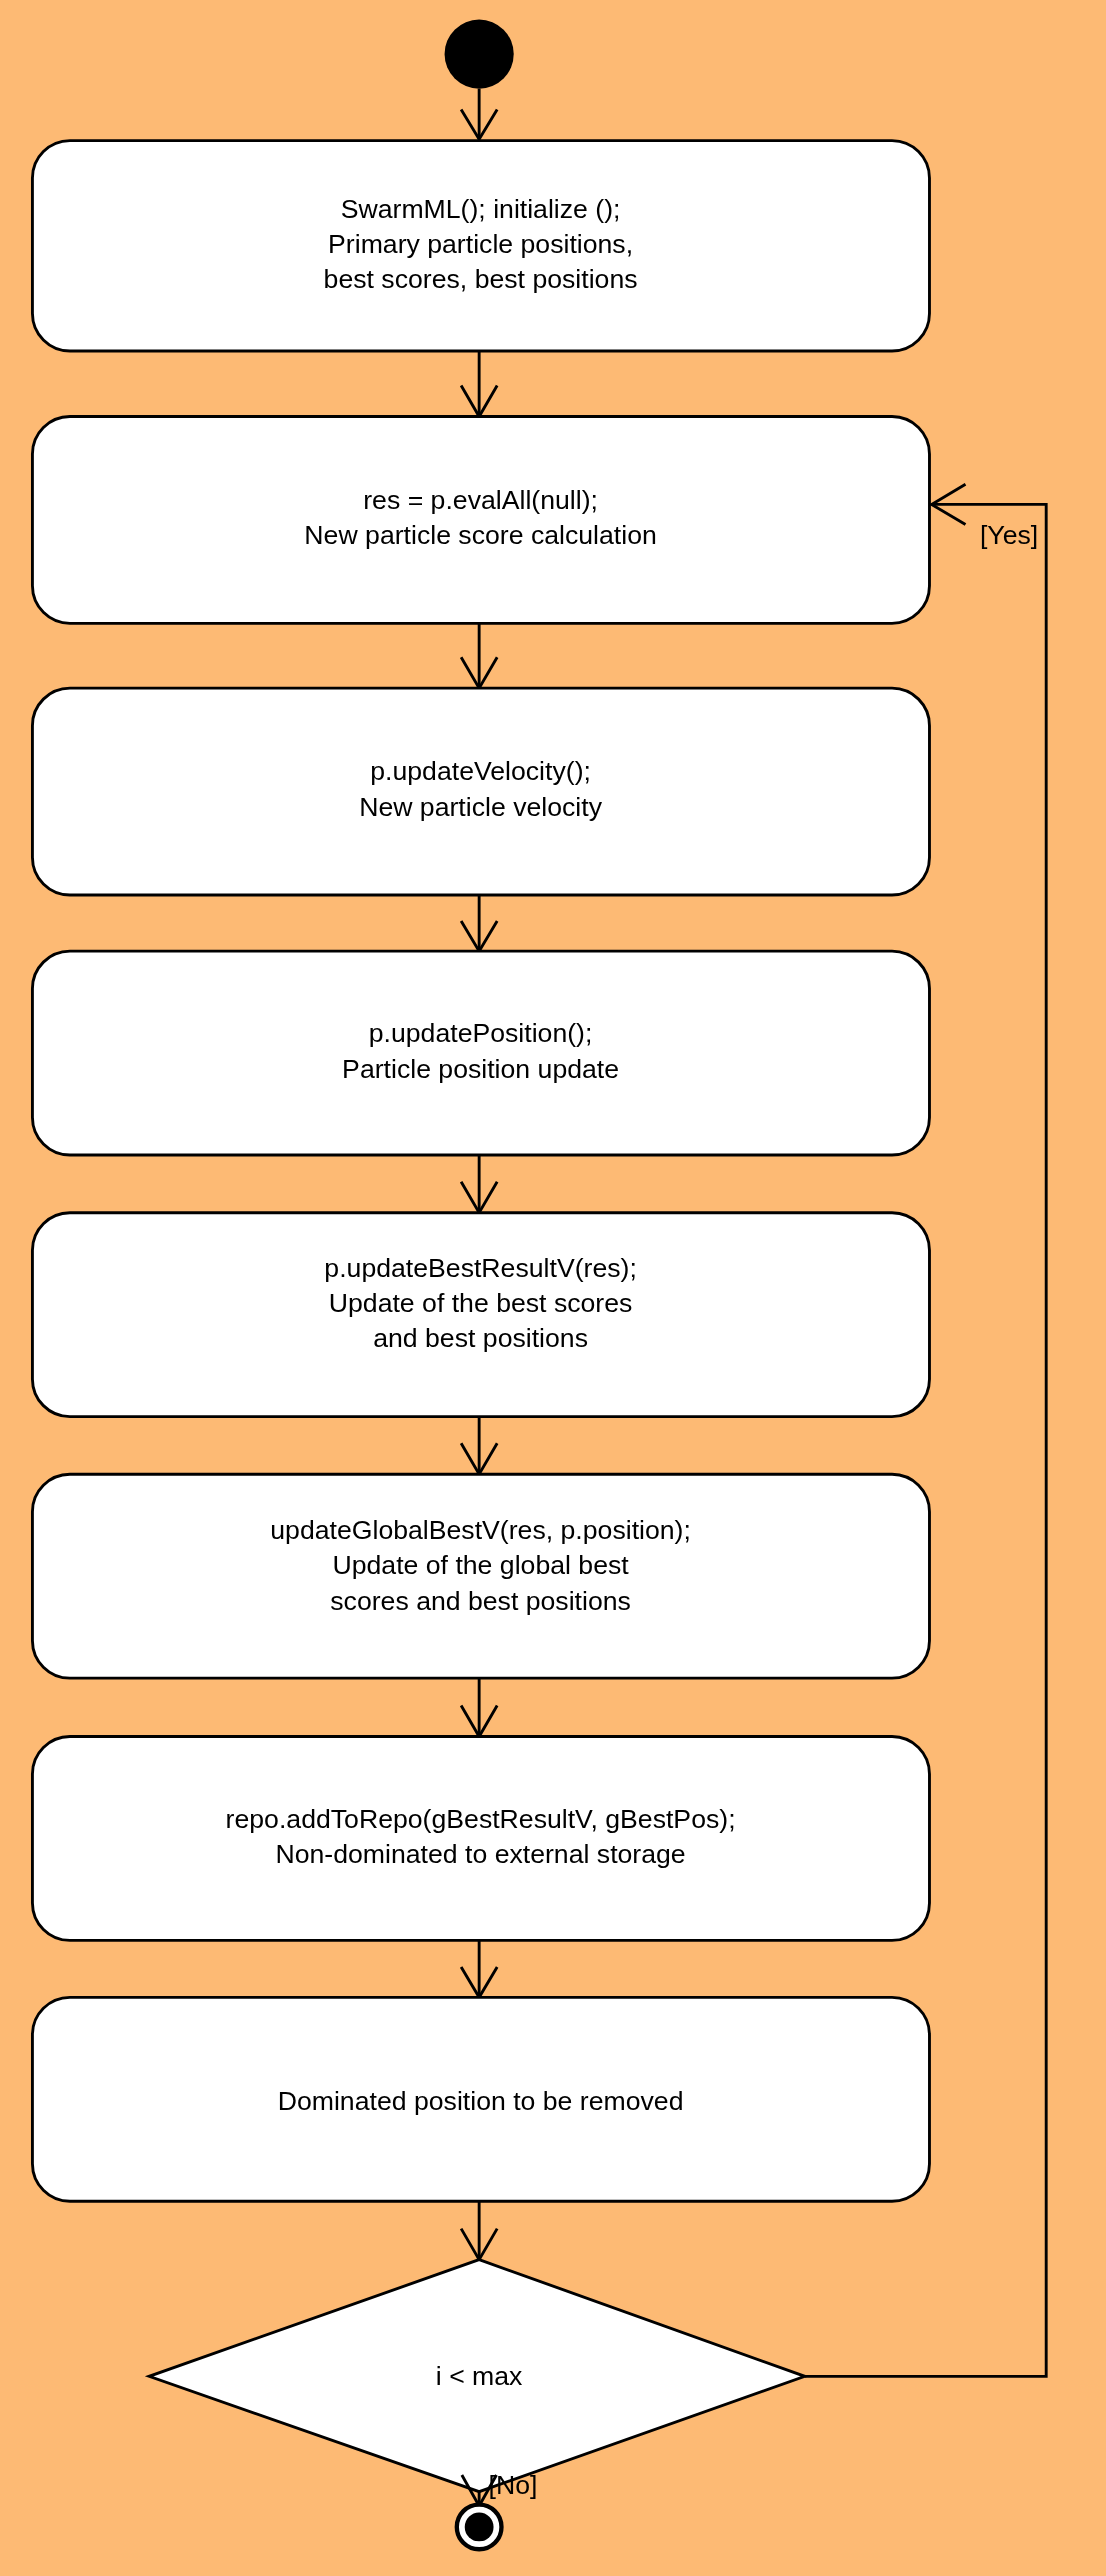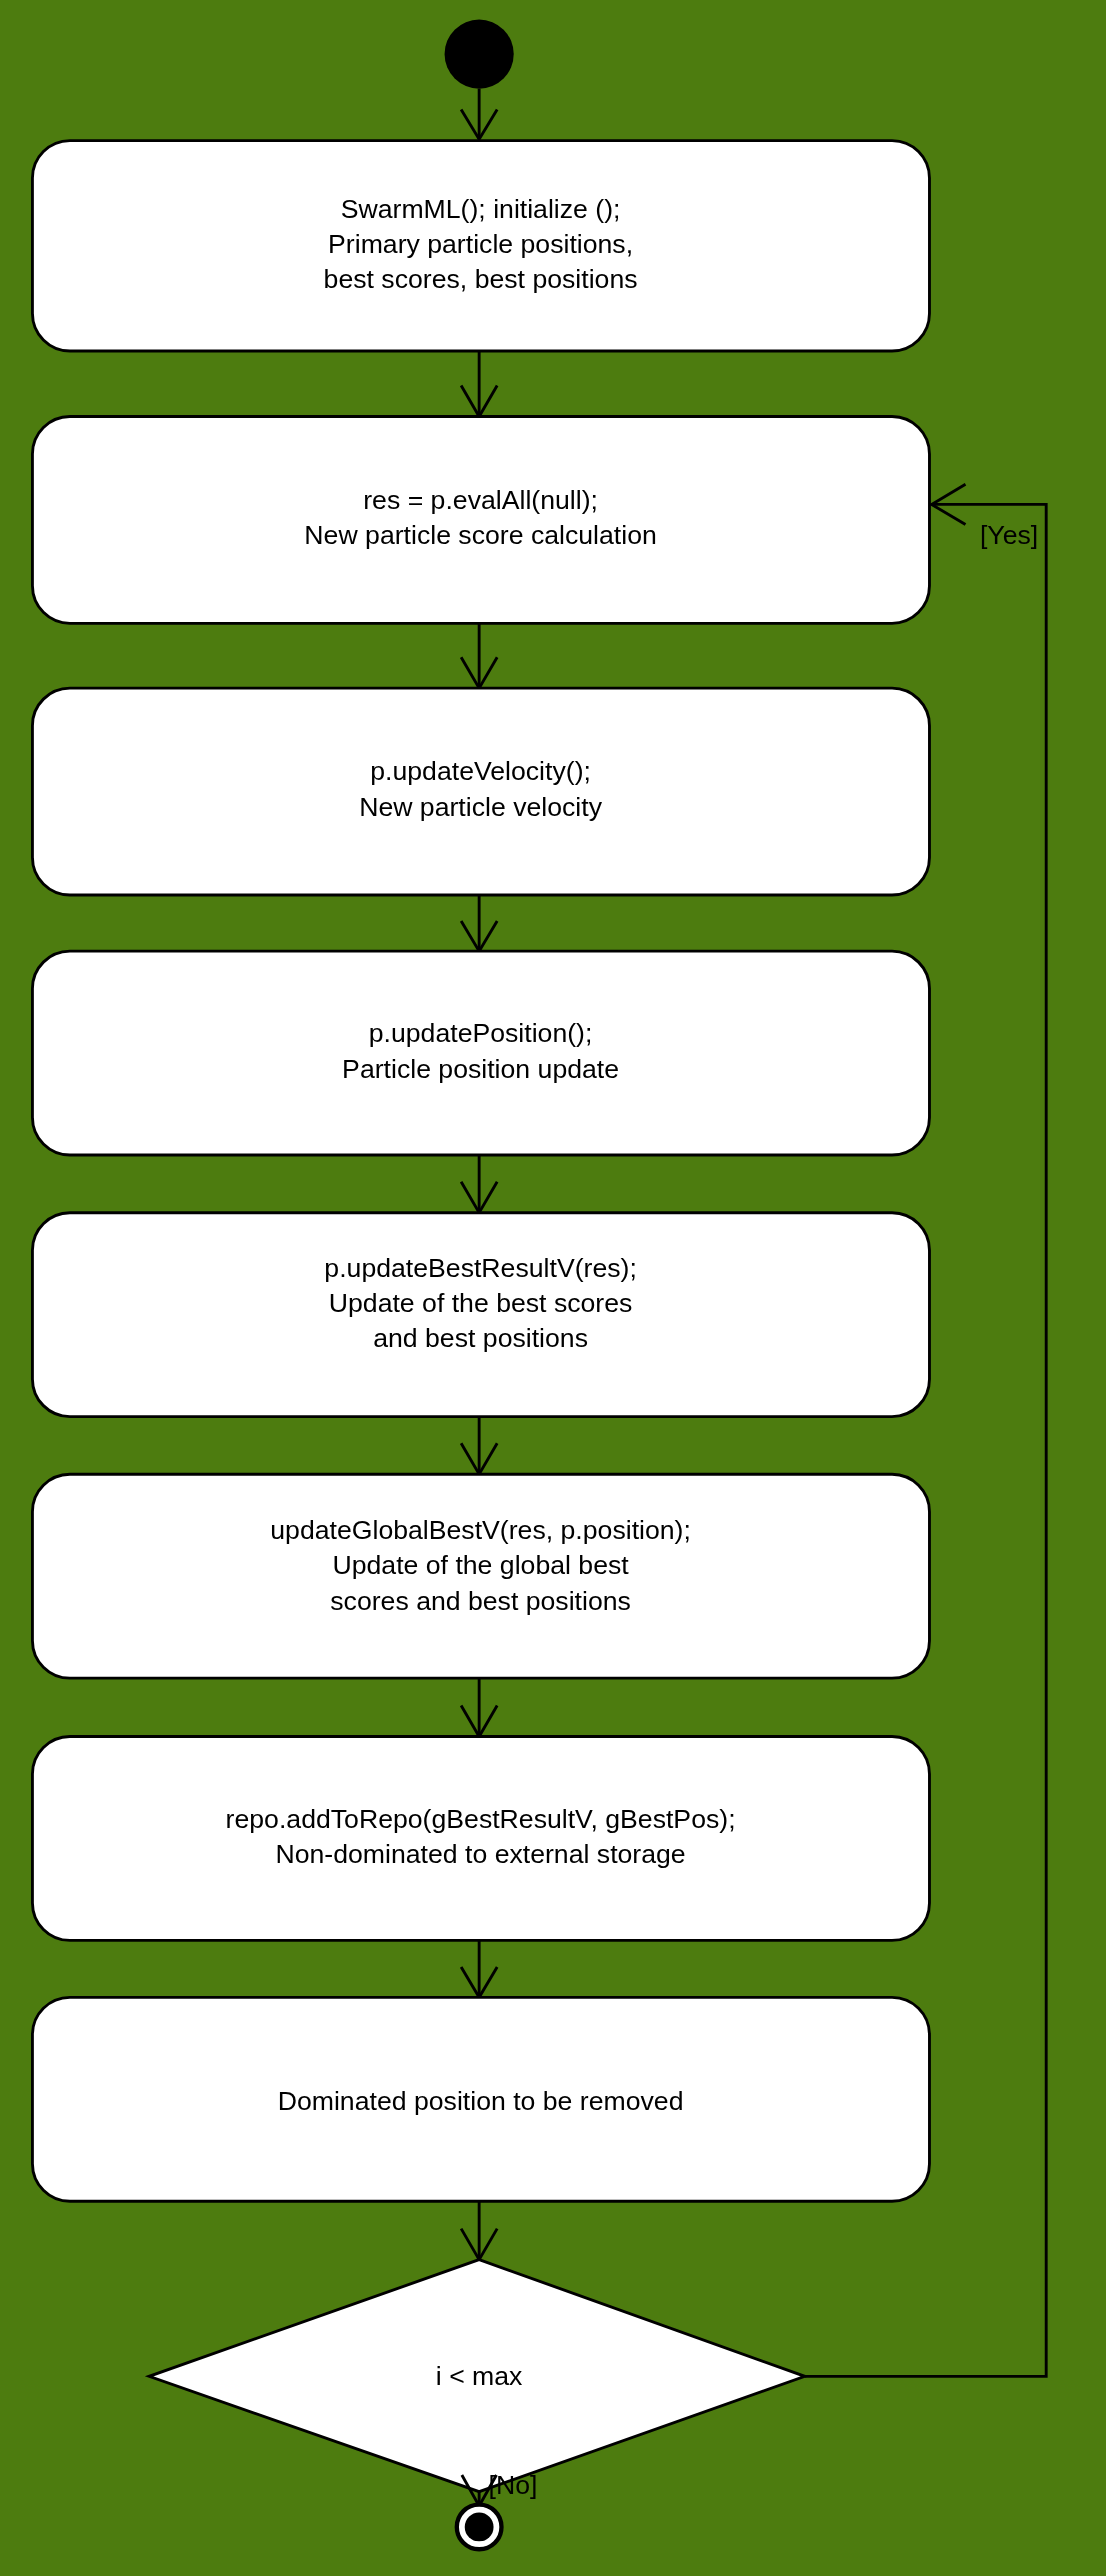--- a/index.html
+++ b/index.html
@@ -8,21 +8,21 @@
     background: #ffffff;
   }
   body {
     font-family: "Liberation Sans", sans-serif;
     color: #000000;
   }
   #diagram-root {
     position: relative;
     width: 1106px;
     height: 2576px;
-    background: #4d7c0f;
+    background: #fdba74;
     overflow: hidden;
   }
   #flow-svg {
     position: absolute;
     left: 0;
     top: 0;
     width: 1106px;
     height: 2576px;
     display: block;
   }

